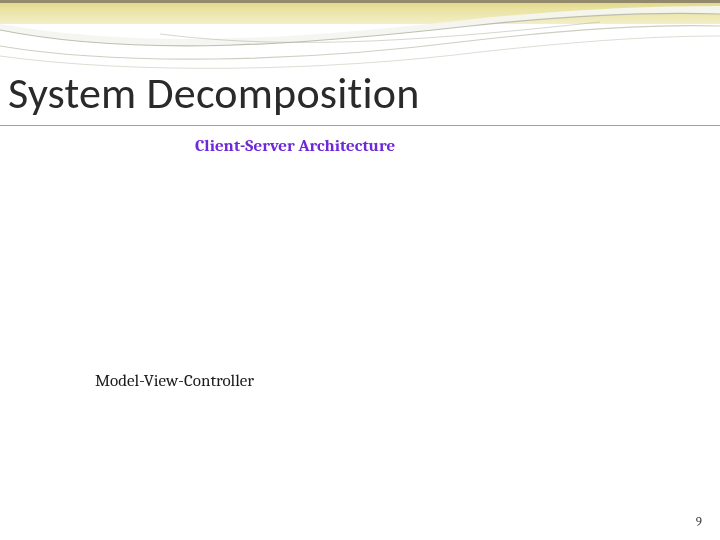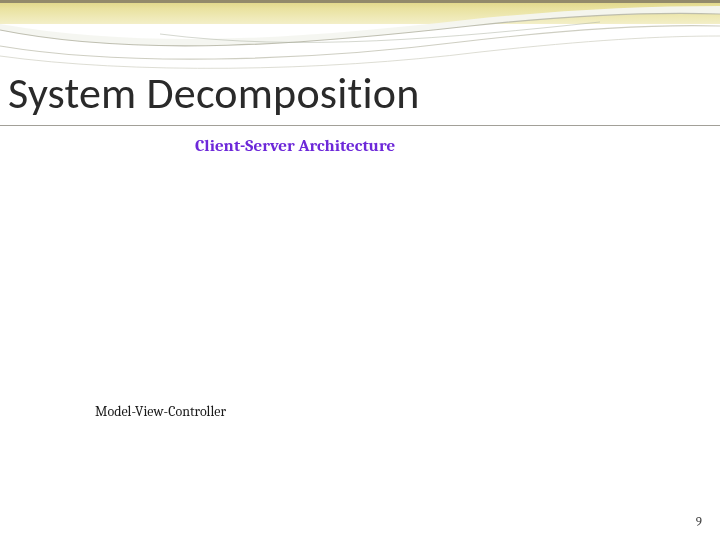--- a/index.html
+++ b/index.html
@@ -75,23 +75,22 @@
     font-weight: 700;
     font-size: 17px;
     color: #6d28d9;
   }
   .subtitle2 {
     position: absolute;
     top: 371px;
     left: 95px;
     font-family: Cambria, Georgia, "Times New Roman", serif;
     font-weight: 400;
-    font-size: 14px;
+    font-size: 17px;
     color: #1a1a1a;
-    margin-top: 32px;
   }
   .pagenum {
     position: absolute;
     bottom: 12px;
     right: 18px;
     font-family: Cambria, Georgia, "Times New Roman", serif;
     font-size: 13px;
     color: #444;
   }
 </style>

